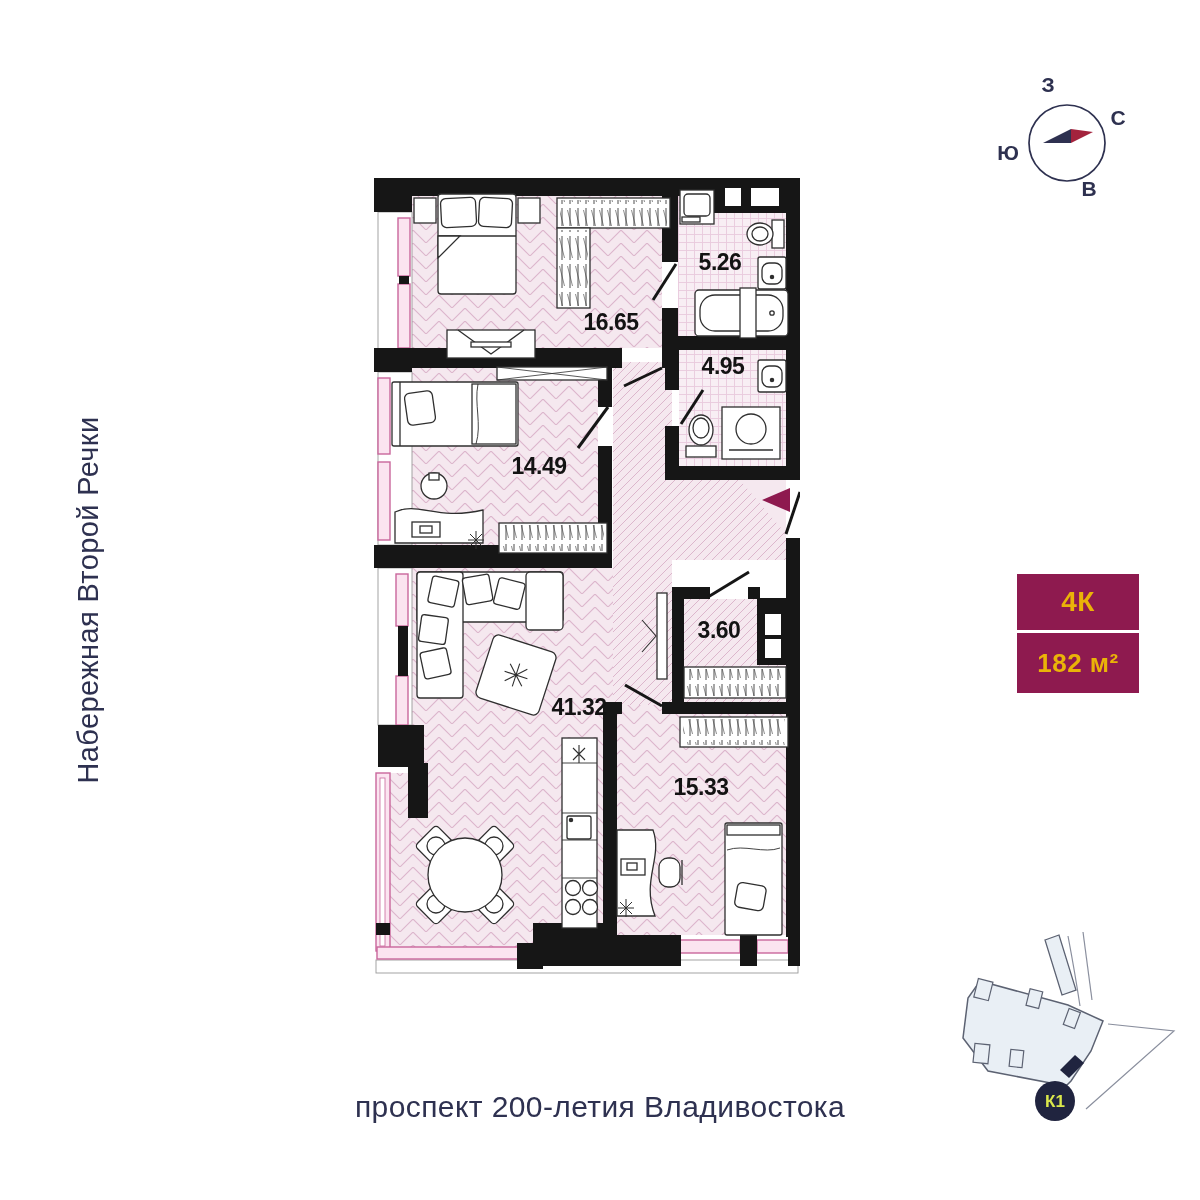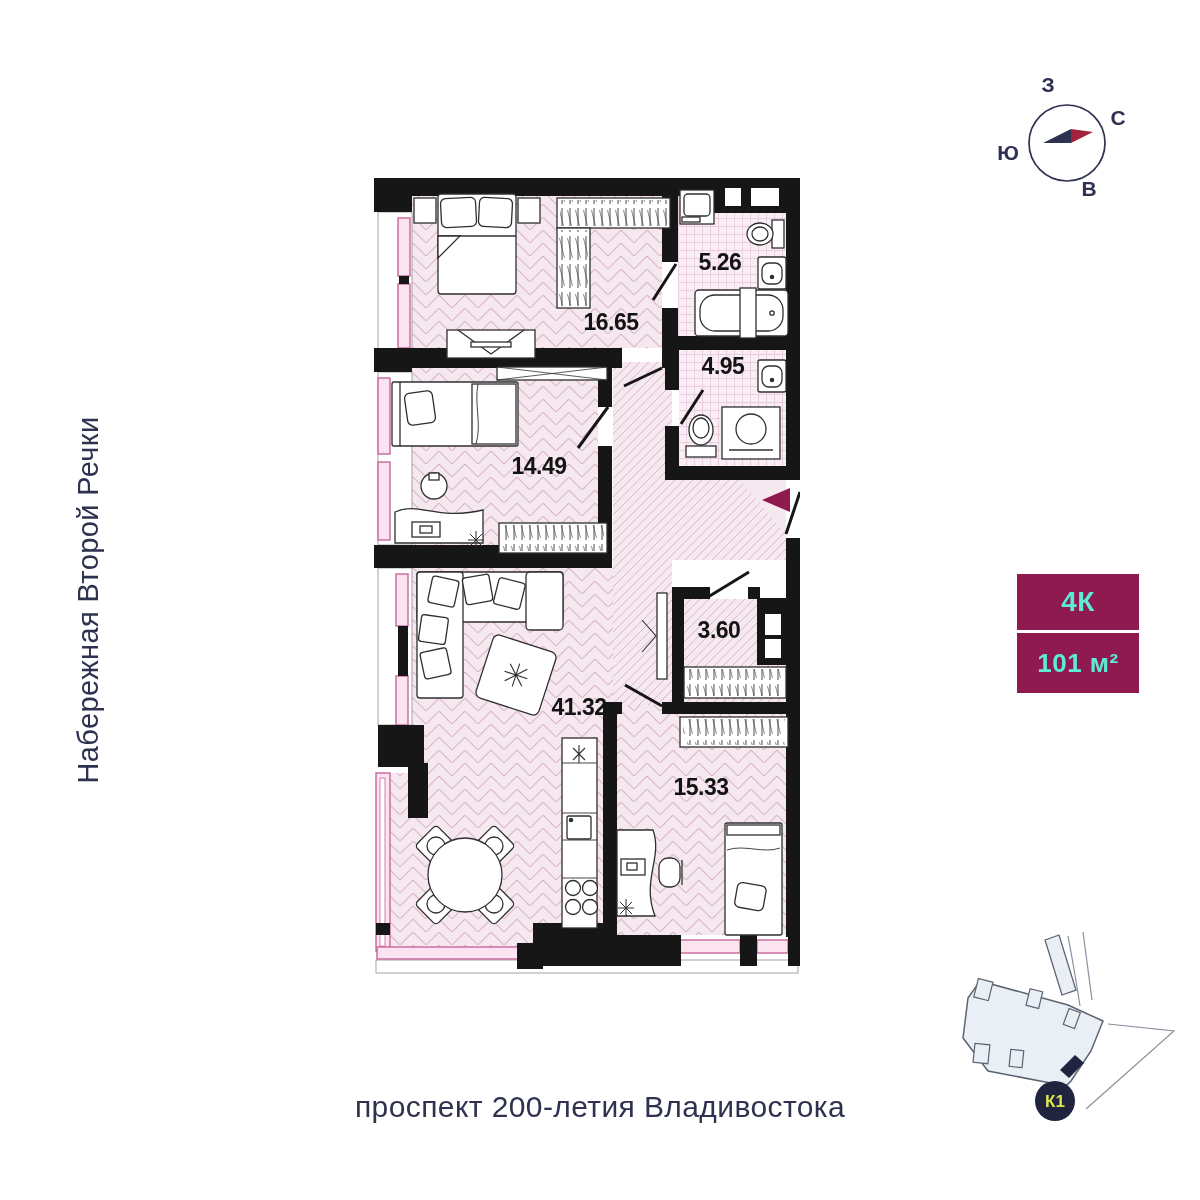--- a/index.html
+++ b/index.html
@@ -14,21 +14,21 @@
   }
   .street-bottom{
     position:absolute;left:600px;top:1107px;
     transform:translate(-50%,-50%);
     white-space:nowrap;color:#2e3150;font-size:30px;letter-spacing:.4px;
   }
   .compass{position:absolute;left:990px;top:62px;}
   .compass text{fill:#2e3150;font-size:21px;font-weight:600;}
   .badge{position:absolute;left:1017px;top:574px;width:122px;}
   .badge .box{
-    background:#8e1a4f;color:#5eead4;text-align:center;
+    background:#8e1a4f;color:#eab308;text-align:center;
     display:flex;align-items:center;justify-content:center;
     font-weight:bold;letter-spacing:.5px;
   }
   .badge .box.rooms{height:56px;font-size:28px;margin-bottom:3px;}
   .badge .box.area{height:60px;font-size:26px;}
   .plan{position:absolute;left:374px;top:178px;}
   .plan text.arealbl{
     font-family:"Liberation Sans", sans-serif;
     font-weight:bold;font-size:23px;fill:#131313;letter-spacing:-0.5px;
   }
@@ -49,21 +49,21 @@
   <text x="18" y="98" text-anchor="middle">Ю</text>
   <text x="99" y="134" text-anchor="middle">В</text>
   <g>
     <polygon points="53,81 81,67 81,81" fill="#2e3150"></polygon>
     <polygon points="81,67 103,70 81,81" fill="#a3233d"></polygon>
   </g>
 </svg>
 
 <div class="badge">
   <div class="box rooms">4К</div>
-  <div class="box area">101 м²</div>
+  <div class="box area">182 м²</div>
 </div>
 
 <svg class="plan" width="426" height="800" viewBox="0 0 426 800">
   <defs>
     <pattern id="hb" width="26" height="13" patternUnits="userSpaceOnUse">
       <path d="M0,13 L13,0 L26,13" fill="none" stroke="#dcb6cc" stroke-width="1.1"></path>
     </pattern>
     <pattern id="dg" width="9" height="9" patternUnits="userSpaceOnUse">
       <path d="M0,9 L9,0" fill="none" stroke="#dcb6cc" stroke-width="1"></path>
     </pattern>

